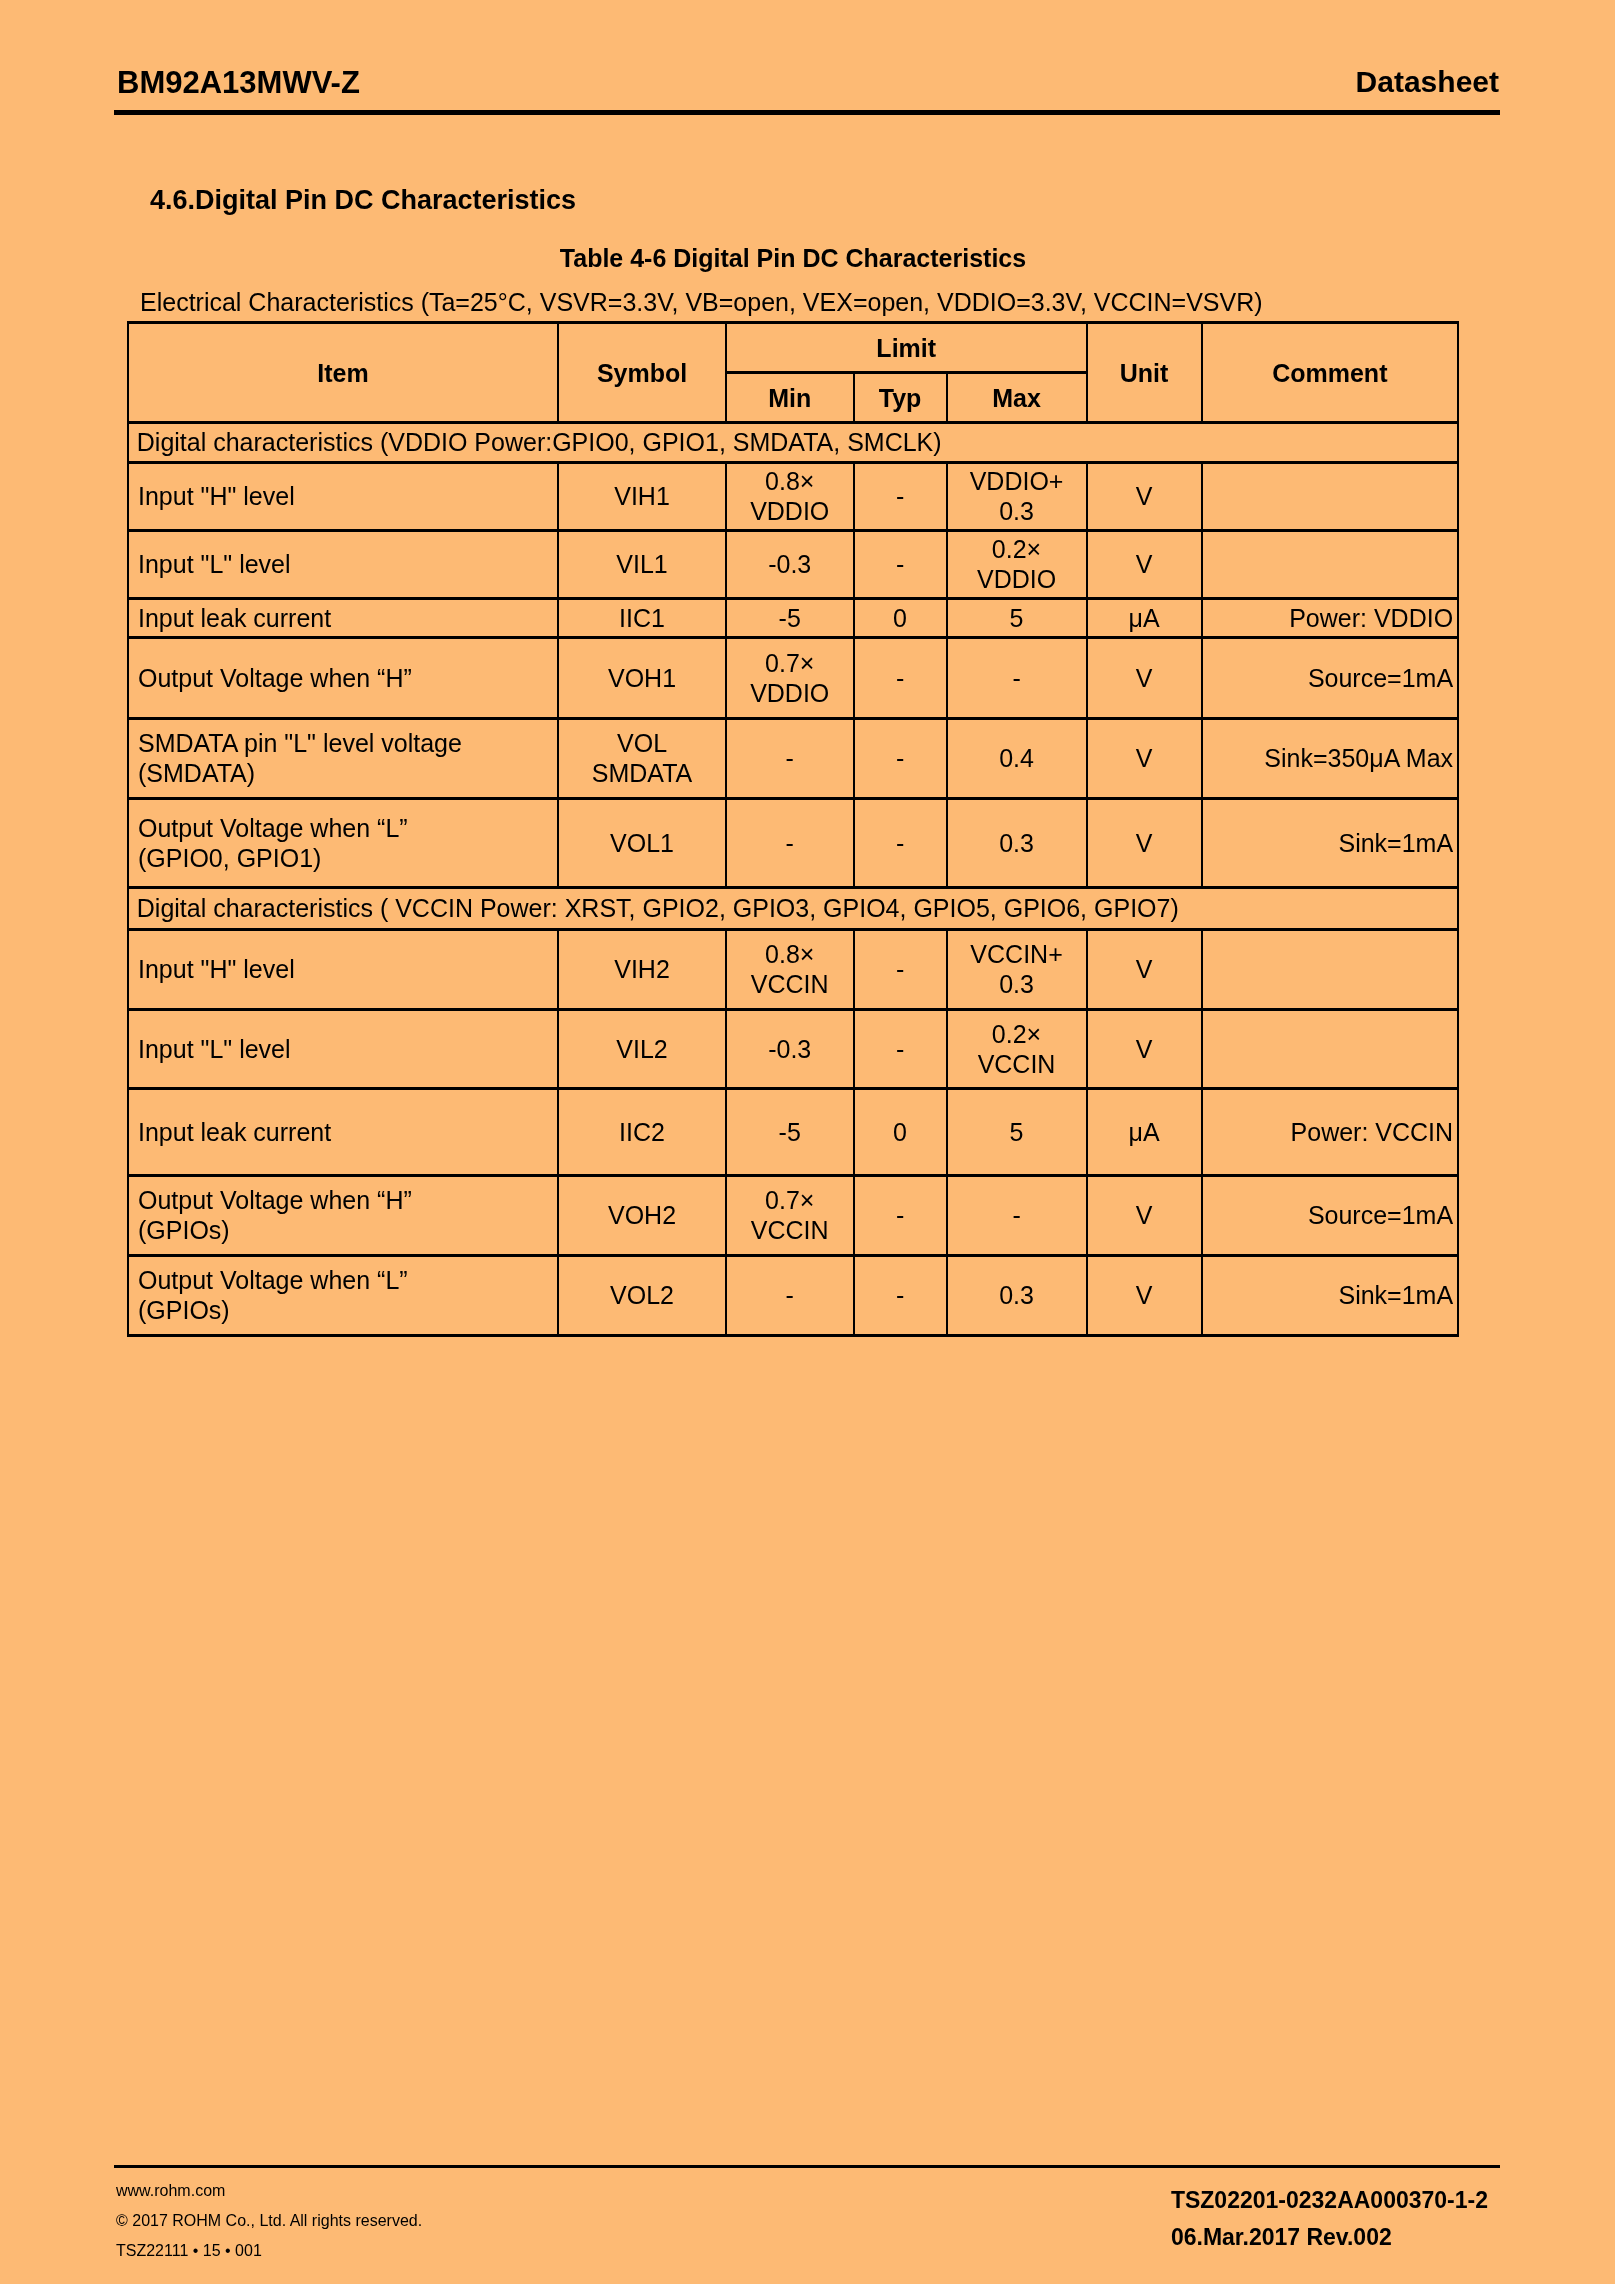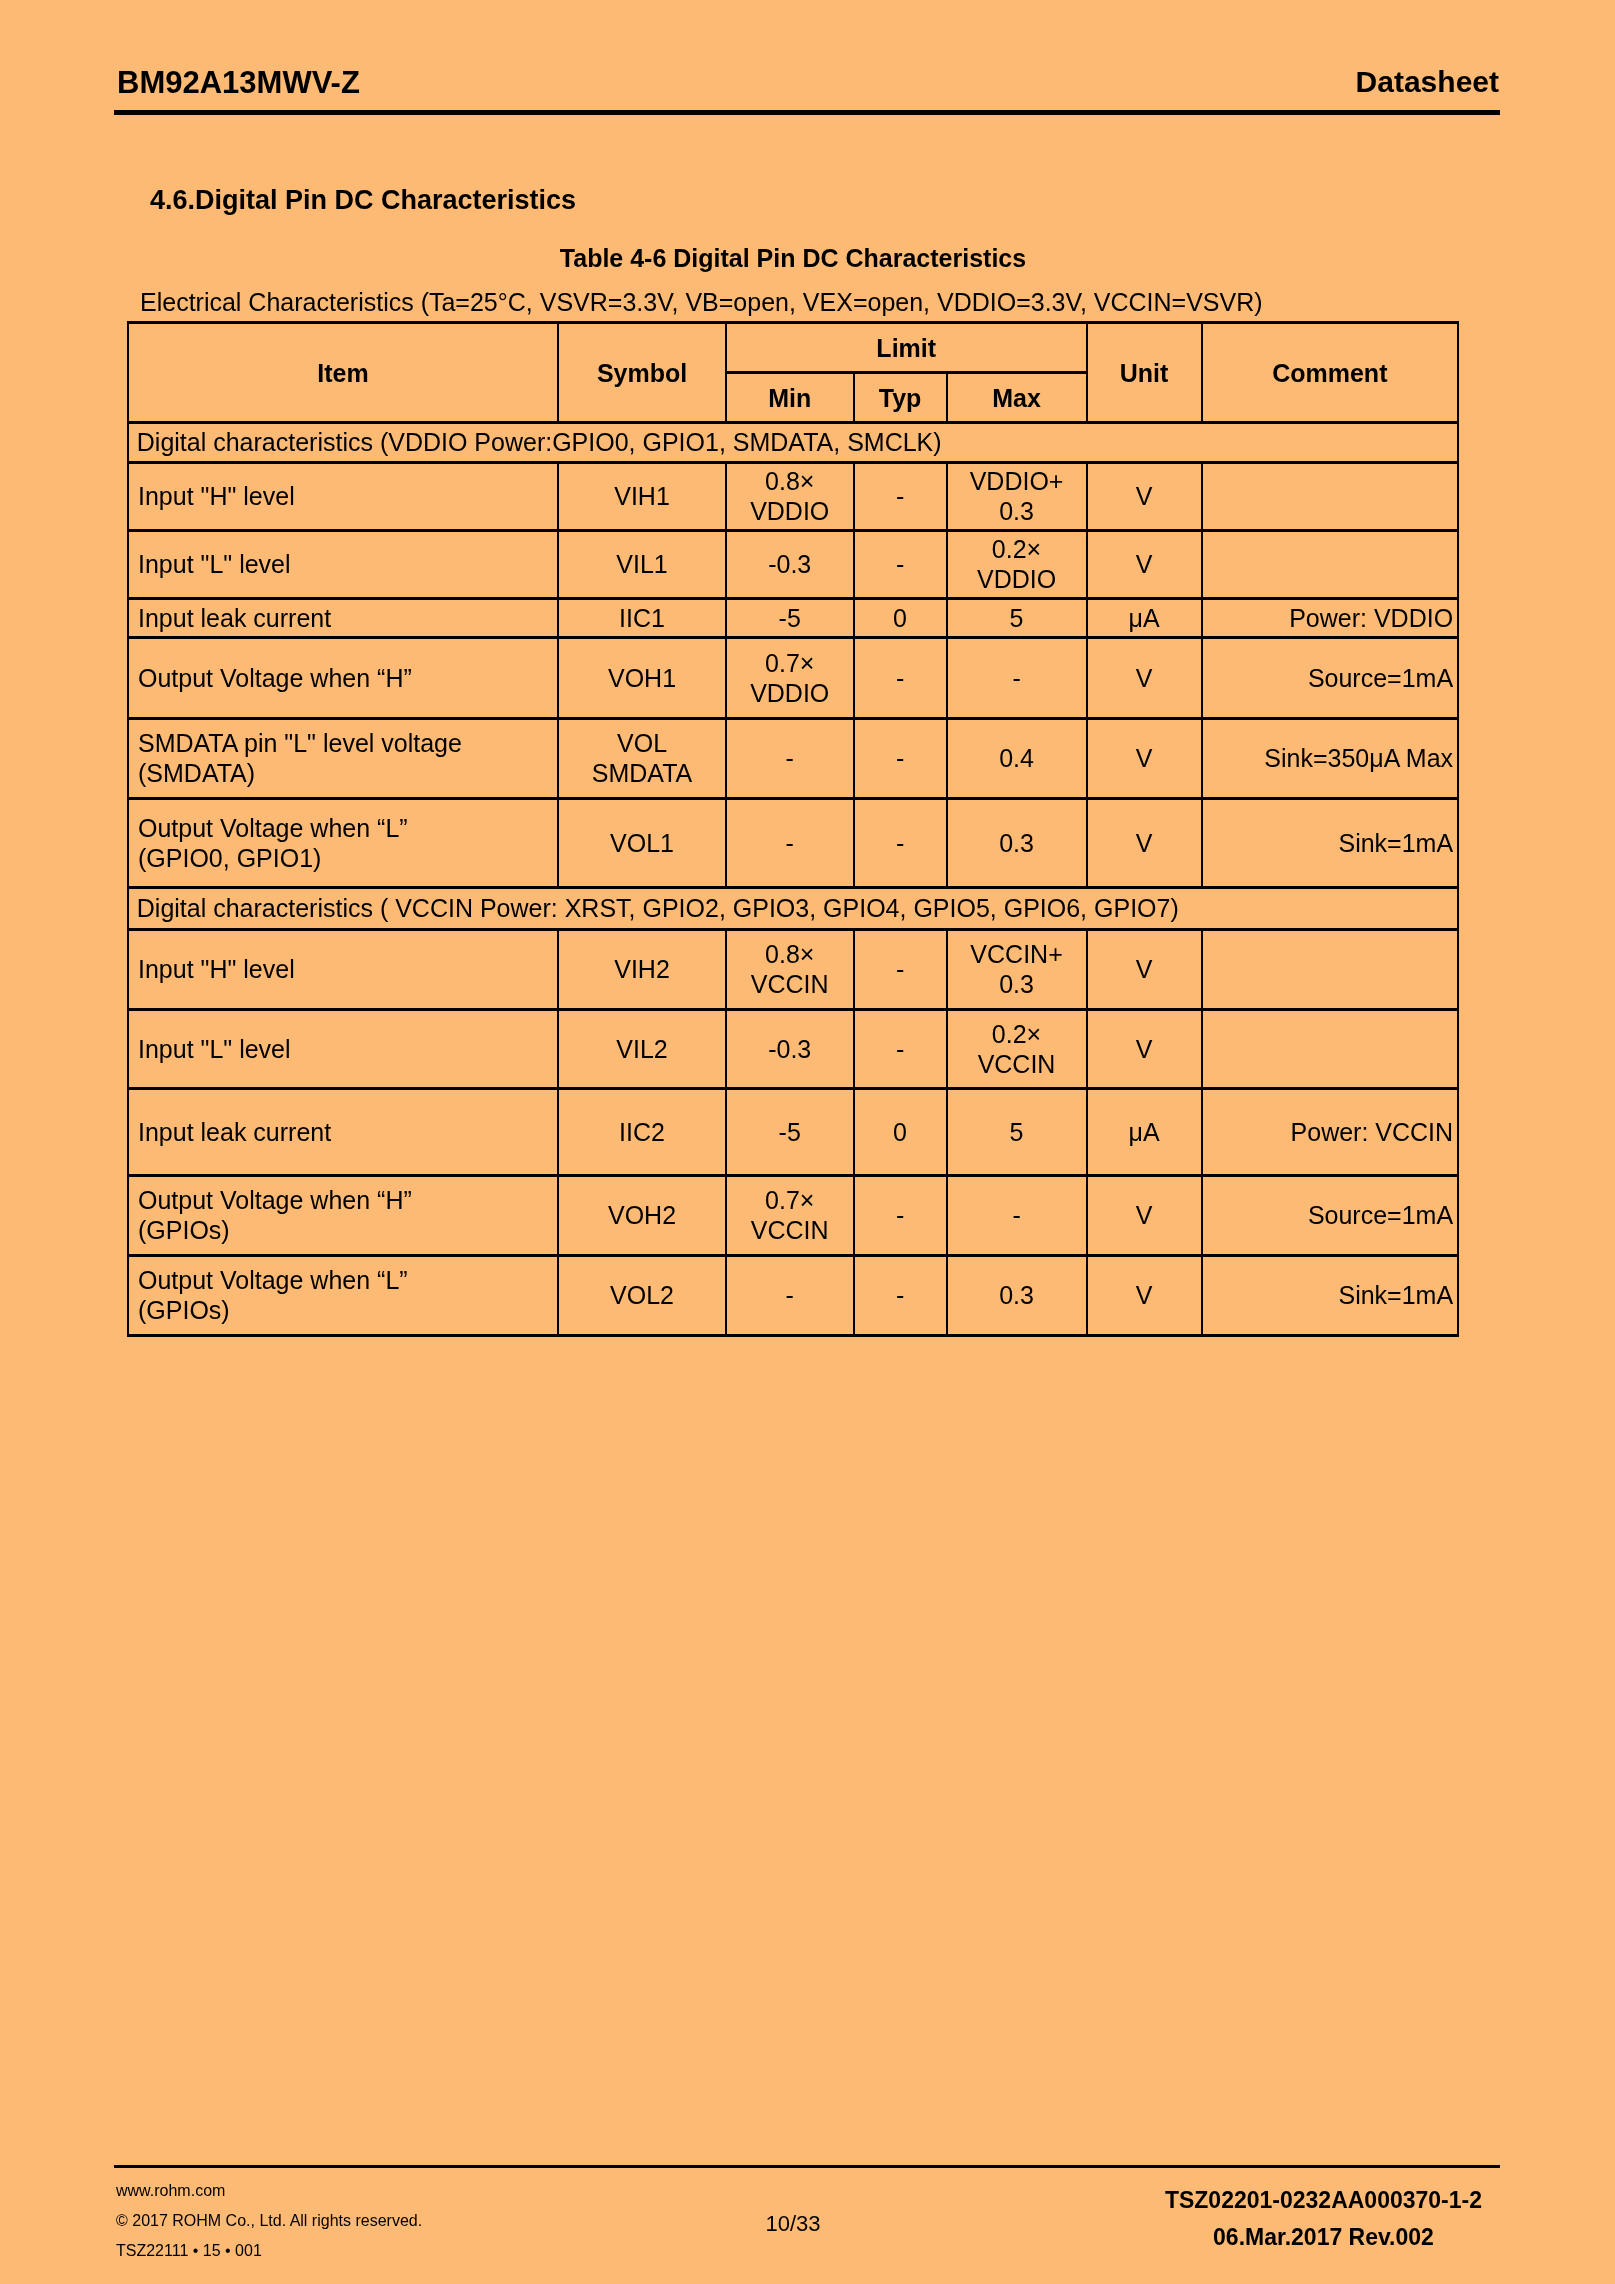--- a/index.html
+++ b/index.html
@@ -66,22 +66,22 @@
   }
   .footer-left{
     position:absolute;left:116px;top:2176px;
     font-size:16px;line-height:30px;
   }
   .footer-page{
     position:absolute;left:127px;top:2211px;width:1332px;
     text-align:center;font-size:22px;
   }
   .footer-right{
-    position:absolute;right:134px;top:2182px;
-    text-align:center;font-size:23px;font-weight:bold;line-height:37px;
+    position:absolute;right:128px;top:2182px;
+    text-align:left;font-size:23px;font-weight:bold;line-height:37px;
   }
 </style>
 </head>
 <body>
 
 <div class="page">
 
   <div class="doc-title">BM92A13MWV-Z</div>
   <div class="doc-type">Datasheet</div>
   <div class="header-rule"></div>
@@ -392,20 +392,19 @@
         </tr>
       </tbody>
   </table>
 
   <div class="footer-rule"></div>
   <div class="footer-left">
     <div>www.rohm.com</div>
     <div>© 2017 ROHM Co., Ltd. All rights reserved.</div>
     <div>TSZ22111 • 15 • 001</div>
   </div>
-  <div class="footer-page">10/33</div>
   <div class="footer-right">
     <div>TSZ02201-0232AA000370-1-2</div>
     <div>06.Mar.2017 Rev.002</div>
   </div>
 
 </div>
 
 
 </body></html>

